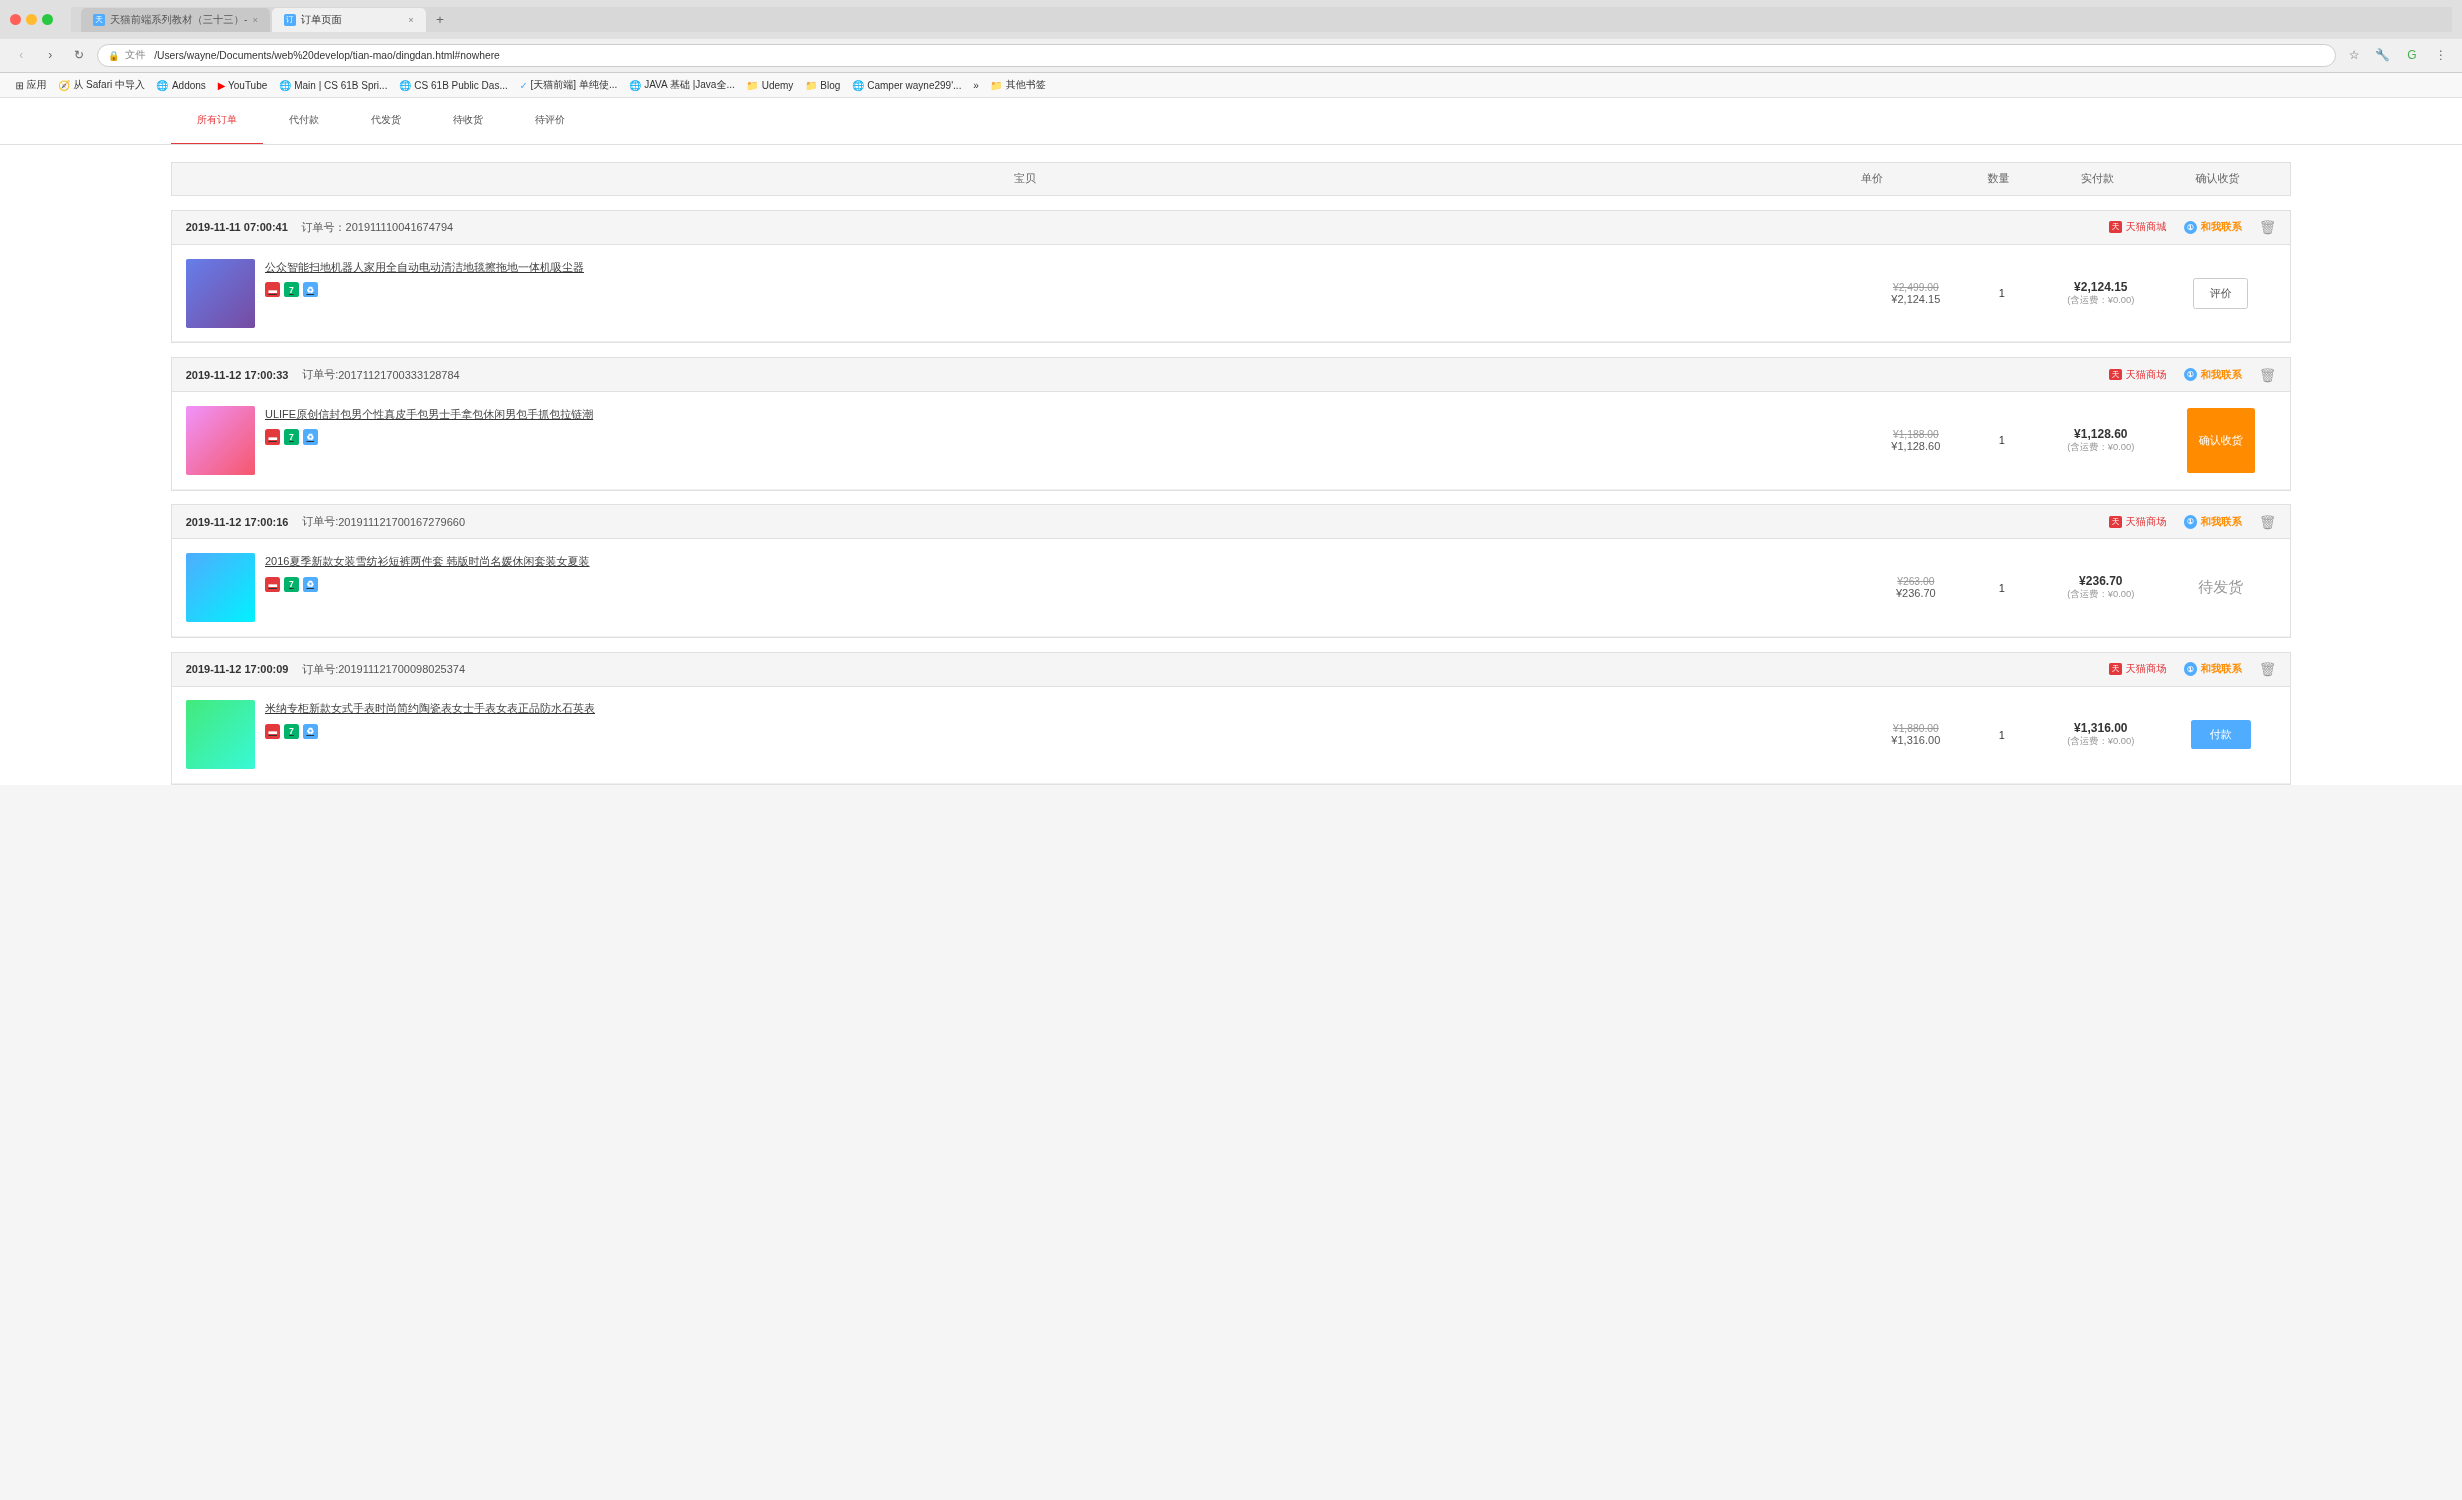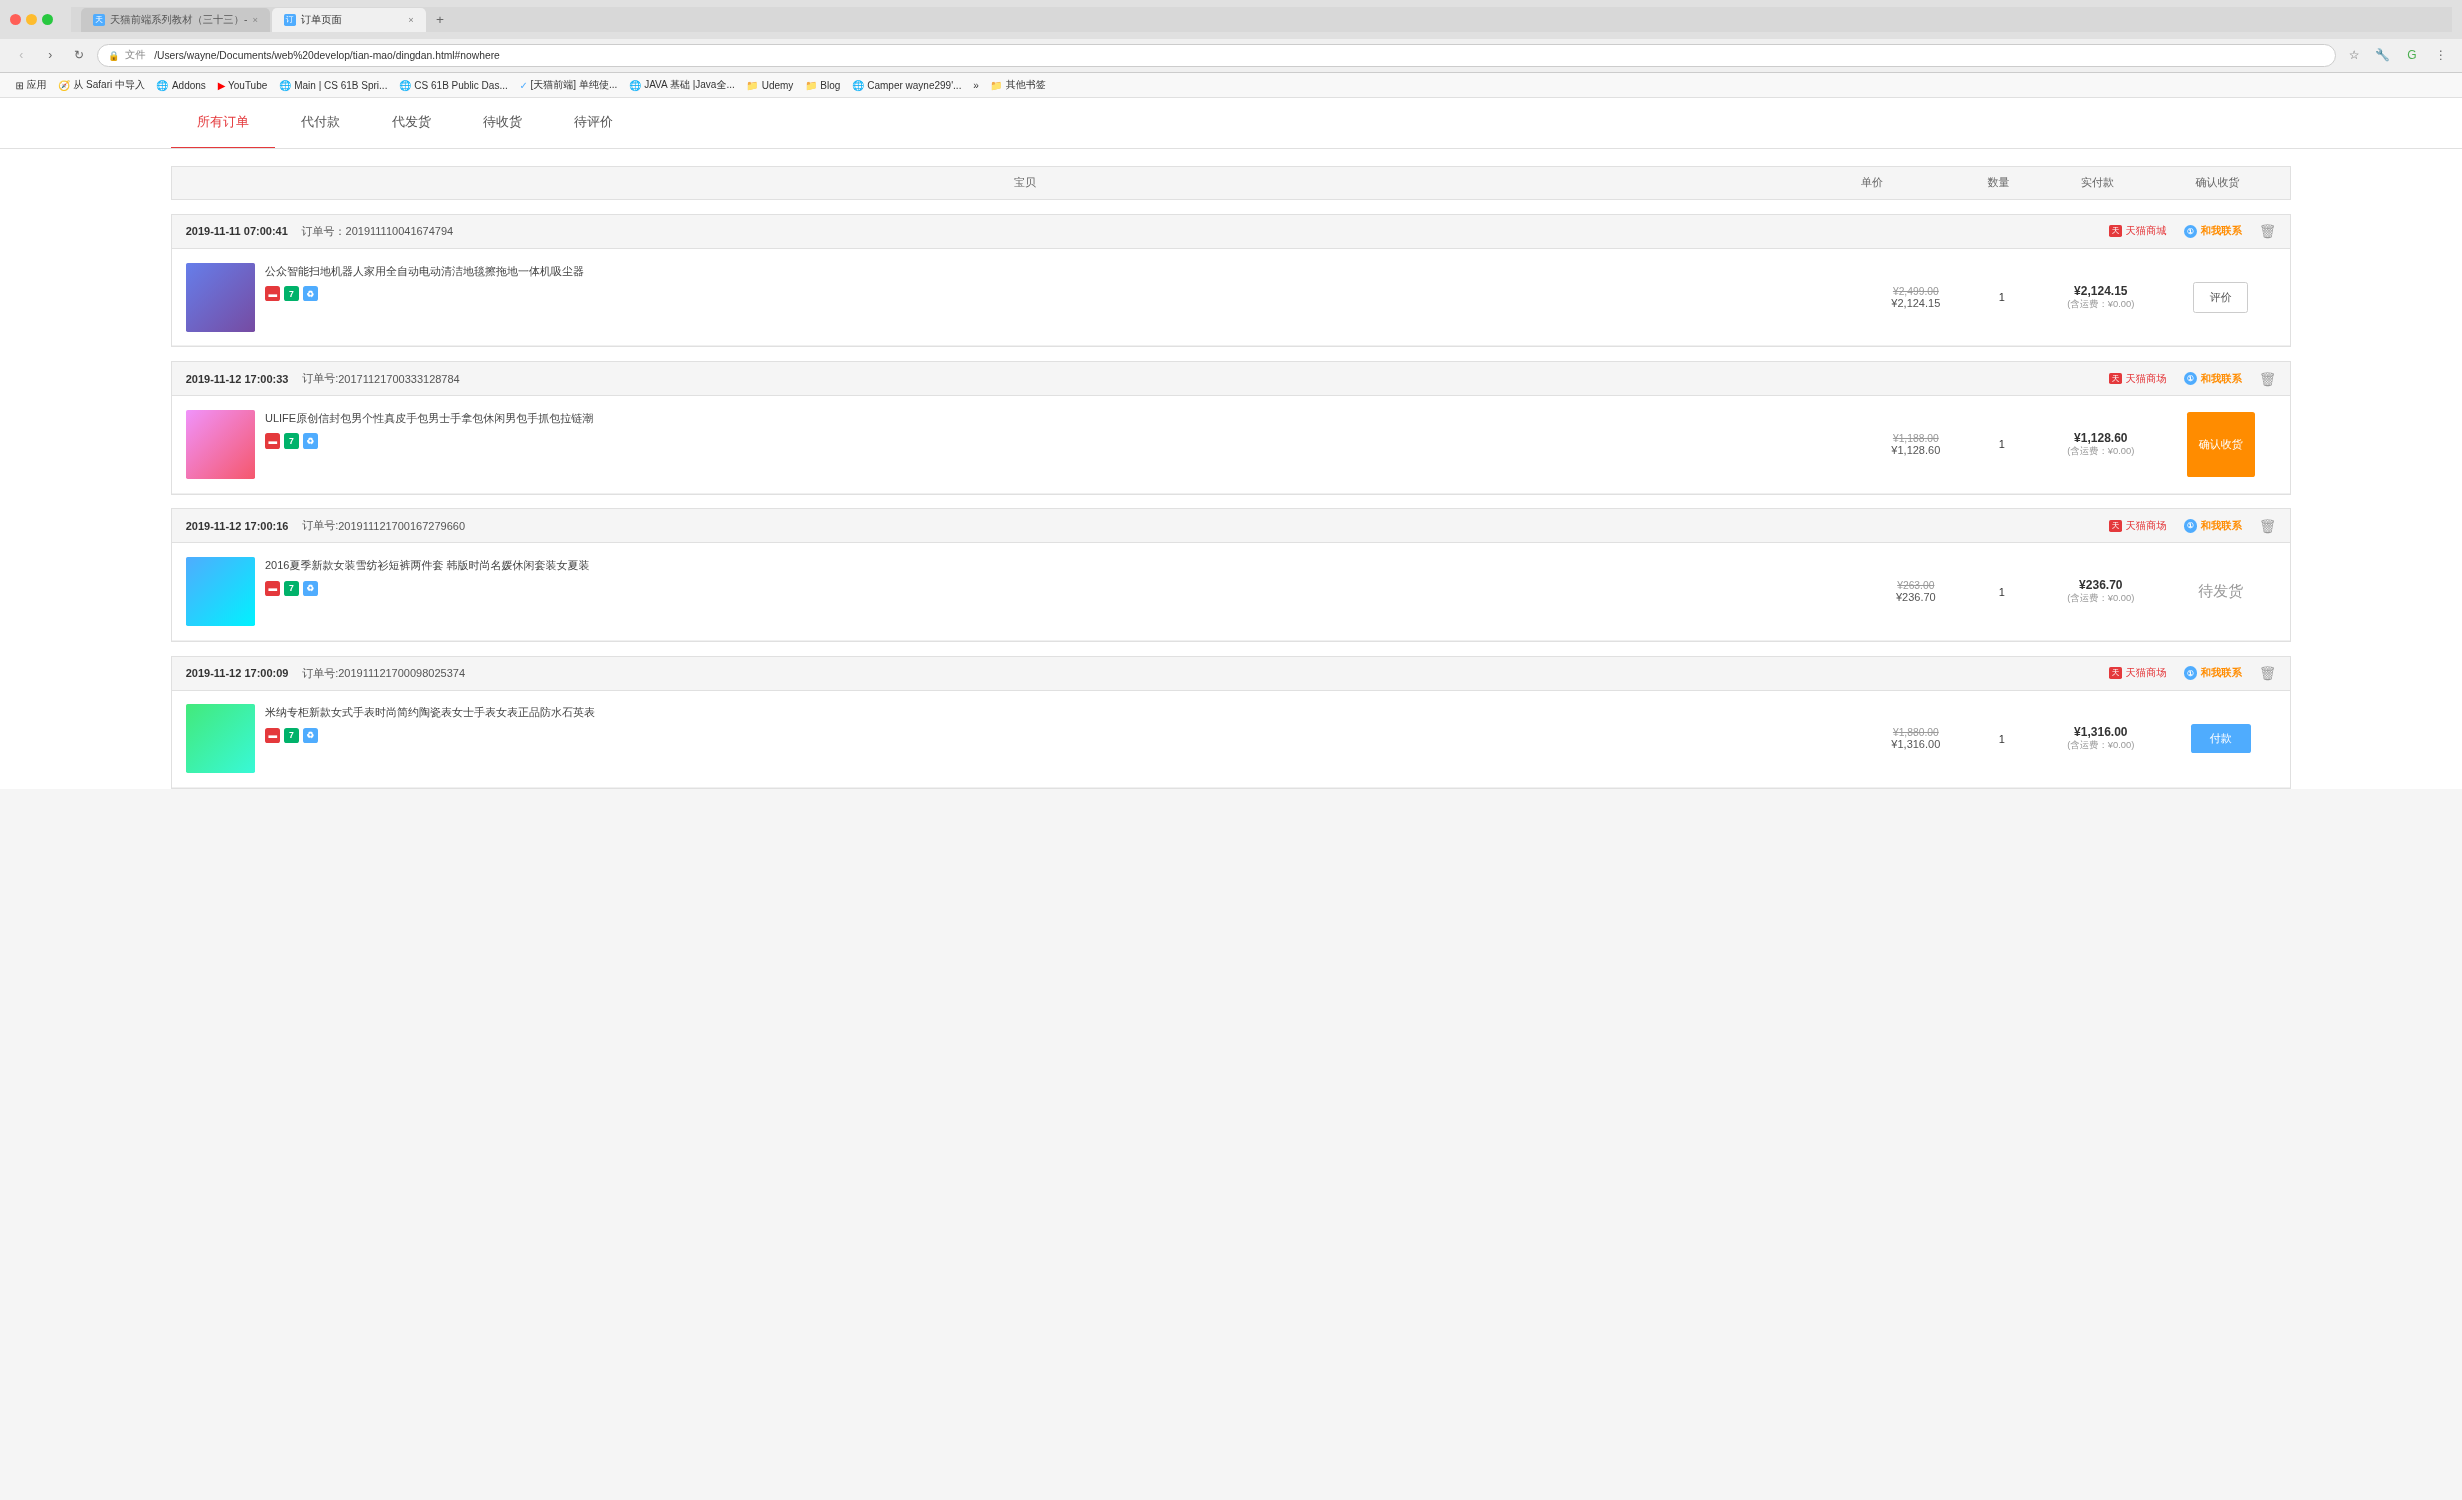--- a/index.html
+++ b/index.html
@@ -27,21 +27,21 @@
     .url-text { flex: 1; color: #333; font-size: 10.3px; }
     .toolbar-action { width: 22px; height: 22px; display: flex; align-items: center; justify-content: center; cursor: pointer; color: #666; font-size: 12px; border-radius: 3.4px; }
     .bookmarks-bar { display: flex; align-items: center; padding: 3.4px 10.3px; background: #f8f8f8; border-bottom: 0.9px solid #e0e0e0; gap: 1.7px; font-size: 10px; overflow: hidden; }
     .bookmark-item { display: flex; align-items: center; gap: 2.6px; padding: 1.7px 5.1px; border-radius: 2.6px; cursor: pointer; white-space: nowrap; color: #333; }
 
     
     .page-content { background: white; min-height: 686px; }
 
     
     .order-tabs { display: flex; padding: 0 171px; border-bottom: 0.9px solid #e0e0e0; background: white; }
-    .order-tab { padding: 15.4px 26px; font-size: 13px; cursor: pointer; color: #555; border-bottom: 1.7px solid transparent; }
+    .order-tab { padding: 15.4px 26px; font-size: 10px; cursor: pointer; color: #555; border-bottom: 1.7px solid transparent; }
     .order-tab.active { color: #e4393c; border-bottom: 1.7px solid #e4393c; }
 
     
     .order-table-header { display: flex; align-items: center; background: #f5f5f5; padding: 8.6px 17px; margin: 17px 171px 0; border: 0.9px solid #e0e0e0; }
     .th-baobei { flex: 1; text-align: center; color: #666; }
     .th-danjia { width: 103px; text-align: left; color: #666; }
     .th-shuliang { width: 69px; text-align: center; color: #666; }
     .th-shifu { width: 129px; text-align: center; color: #666; }
     .th-caozuo { width: 111px; text-align: center; color: #666; }
 
@@ -49,21 +49,21 @@
     .order-block { margin: 13.7px 171px 0; border: 0.9px solid #e0e0e0; background: white; }
     .order-header { display: flex; align-items: center; padding: 8.6px 13.7px; background: #f5f5f5; border-bottom: 0.9px solid #e0e0e0; }
     .order-date { font-weight: bold; font-size: 11px; margin-right: 13.7px; }
     .order-number { font-size: 11px; color: #555; flex: 1; }
     .order-store { display: flex; align-items: center; gap: 3.4px; font-size: 10.3px; color: #e4393c; margin-right: 17px; }
     .store-icon { background: #e4393c; color: white; font-size: 7.7px; padding: 0.9px 2.6px; border-radius: 1.7px; }
     .order-contact { display: flex; align-items: center; gap: 3.4px; color: #ff8c00; font-size: 10.3px; font-weight: bold; margin-right: 17px; }
     .contact-icon { width: 13.7px; height: 13.7px; background: #4facfe; border-radius: 50%; display: flex; align-items: center; justify-content: center; color: white; font-size: 7.7px; }
     .order-delete { color: #999; cursor: pointer; font-size: 13.7px; }
     .order-row { display: flex; align-items: center; padding: 13.7px; border-bottom: 0.9px solid #f0f0f0; }
-    .product-info { flex: 1; display: flex; align-items: flex-start; gap: 10.3px; }
+    .product-info { flex: 1; display: flex; align-items: flex-start; gap: 10.3px; text-decoration: underline; }
     .product-img { width: 69px; height: 69px; background: #f0f0f0; flex-shrink: 0; overflow: hidden; display: flex; align-items: center; justify-content: center; }
     .product-details { flex: 1; }
     .product-name { font-size: 11px; color: #444; line-height: 1.5; margin-bottom: 6.9px; }
     .product-tags { display: flex; gap: 3.4px; }
     .tag { display: inline-flex; align-items: center; justify-content: center; width: 15.4px; height: 15.4px; border-radius: 2.6px; font-size: 8.6px; font-weight: bold; }
     .tag-red { background: #e4393c; color: white; }
     .tag-green { background: #00b26a; color: white; }
     .tag-blue { background: #4facfe; color: white; }
     .price-col { width: 103px; text-align: center; }
     .price-original { color: #999; font-size: 10.3px; text-decoration: line-through; }

